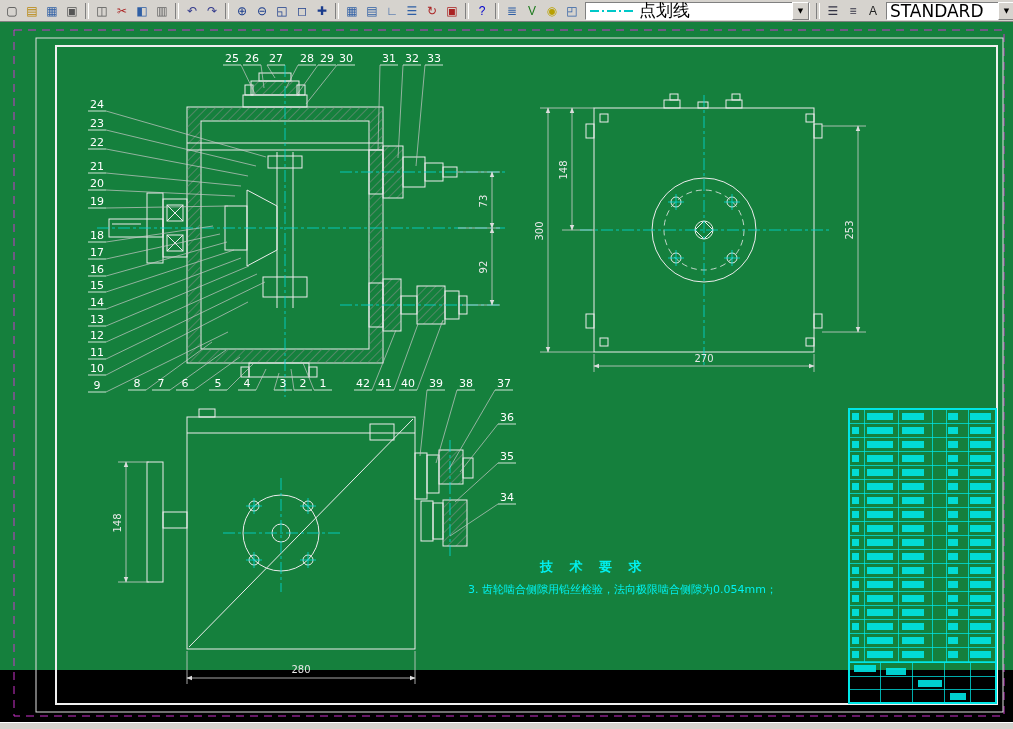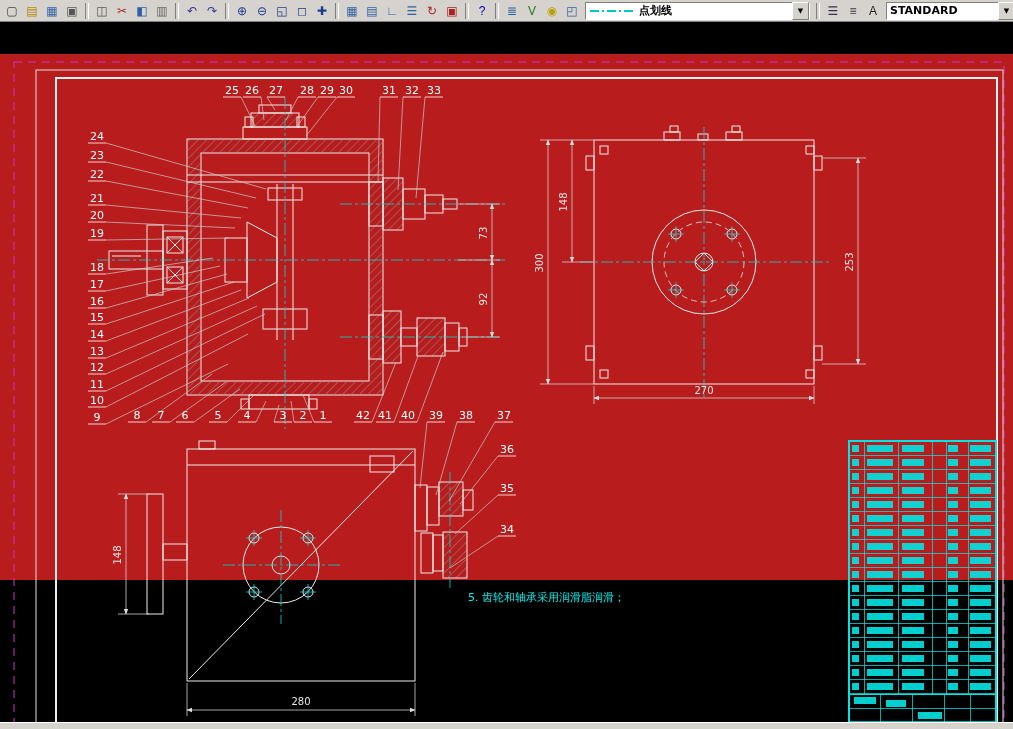--- a/index.html
+++ b/index.html
@@ -9,28 +9,28 @@
   #toolbar{position:absolute;left:0;top:0;width:1013px;height:22px;background:#d6d3ce;
            border-bottom:1px solid #808080;display:flex;align-items:center;white-space:nowrap;
            overflow:hidden;padding-left:2px;box-sizing:border-box;}
   .tbtn{width:20px;height:18px;flex:0 0 auto;border:1px solid #d6d3ce;background:#d6d3ce;
         display:flex;align-items:center;justify-content:center;padding:0;margin:0;}
   .tbtn span{font-size:12px;line-height:12px;}
   .tsep{width:2px;height:16px;border-left:1px solid #808080;border-right:1px solid #fff;
         margin:0 3px;flex:0 0 auto;}
   .combo{height:18px;flex:0 0 auto;display:flex;align-items:center;background:#fff;
          border:1px solid;border-color:#808080 #fff #fff #808080;margin:0 3px;box-sizing:border-box;}
-  .combo-text{font-size:11px;color:#000;padding:0 3px;overflow:hidden;flex:1 1 auto;font-weight:bold;}
+  .combo-text{font-size:17px;color:#000;padding:0 3px;overflow:hidden;flex:1 1 auto;}
   .combo-arrow{width:15px;height:16px;background:#d6d3ce;border:1px solid;
          border-color:#fff #808080 #808080 #fff;font-size:7px;display:flex;align-items:center;
          justify-content:center;color:#000;flex:0 0 auto;}
   .line-sample{width:46px;height:2px;margin-left:4px;flex:0 0 auto;
          background:repeating-linear-gradient(90deg,#00c8c8 0 9px,transparent 9px 12px,#00c8c8 12px 14px,transparent 14px 17px);}
   
-  #canvas{position:absolute;left:0;top:22px;width:1013px;height:526px;background:#b91c1c;margin-top:32px;}
+  #canvas{position:absolute;left:0;top:22px;width:1013px;height:648px;background:#15803d;}
   #dwg{position:absolute;left:0;top:0;}
   .callout{fill:#fff;font-size:11px;text-anchor:middle;}
   .dimtxt{fill:#e8e8e8;font-size:10px;text-anchor:middle;}
   
   #techreq{position:absolute;left:468px;top:536px;width:398px;color:#00f0f0;}
   #techreq .tr-title{font-size:13px;font-weight:bold;letter-spacing:6px;margin:0 0 6px 72px;}
   #techreq .tr-item{font-size:11px;line-height:15px;}
   
   #bom{position:absolute;left:848px;top:386px;width:149px;height:296px;
        border:2px solid #00e6e6;box-sizing:border-box;}
@@ -451,22 +451,23 @@
             <text x="543" y="231" class="dimtxt" transform="rotate(-90 543 231)">300</text>
             <text x="853" y="230" class="dimtxt" transform="rotate(-90 853 230)">253</text>
             <text x="704" y="362" class="dimtxt">270</text>
             <text x="121" y="523" class="dimtxt" transform="rotate(-90 121 523)">148</text>
             <text x="301" y="673" class="dimtxt">280</text>
           </g>
       </g>
     </svg>
 
     <div id="techreq">
+      <div class="tr-title">技 术 要 求</div>
       <div id="tr-items">
-          <div class="tr-item">5. 齿轮和轴承采用润滑脂润滑；</div>
+          <div class="tr-item">3. 齿轮啮合侧隙用铅丝检验，法向极限啮合侧隙为0.054mm；</div>
         </div>
     </div>
 
     <div id="bom">
       <div id="bom-parts">
           <div class="bom-row">
             <span class="smudge" style="left: 2px; width: 7px;"></span>
             <span class="smudge" style="left: 17px; width: 26px;"></span>
             <span class="smudge" style="left: 52px; width: 22px;"></span>
             <span class="smudge" style="left: 98px; width: 10px;"></span>

